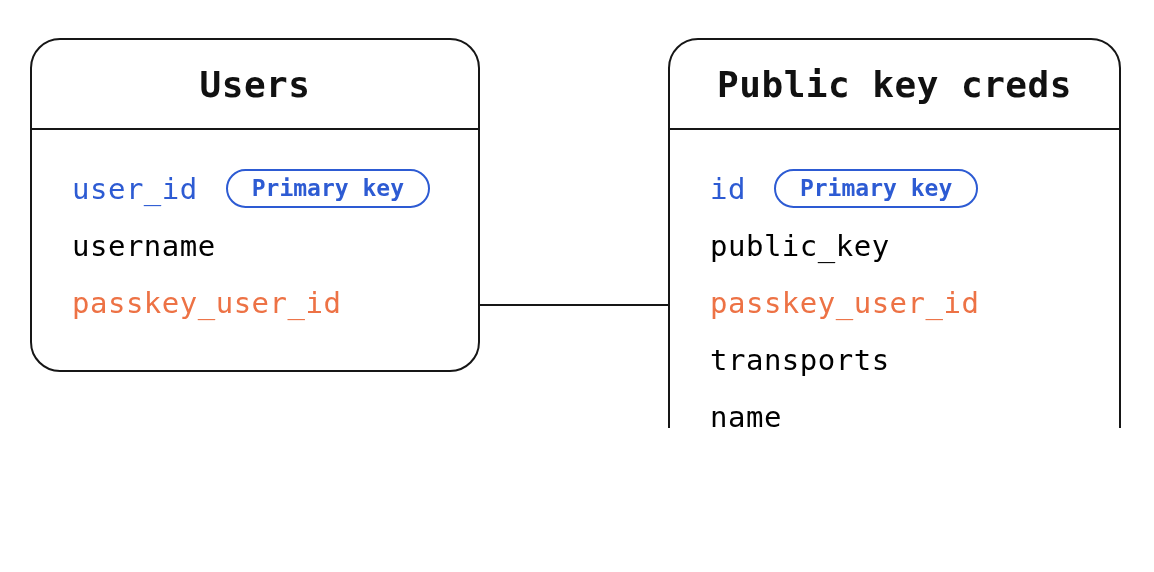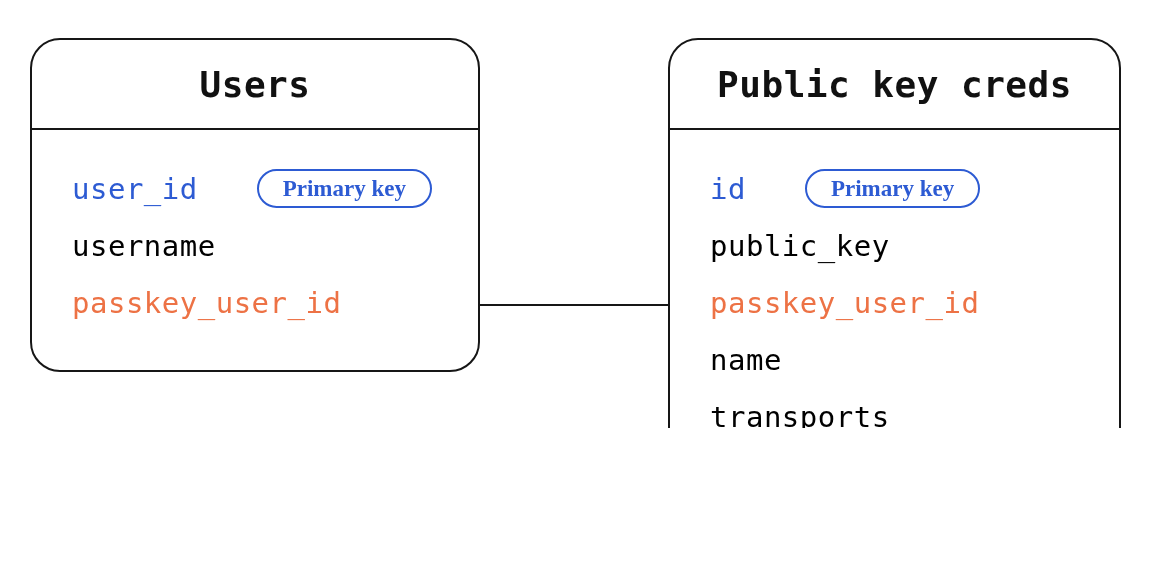--- a/index.html
+++ b/index.html
@@ -32,37 +32,35 @@
     letter-spacing: 0.5px;
     white-space: nowrap;
   }
   .er-table__rows { padding: 30px 40px 0 40px; }
   .field-row {
     height: 57px;
     display: flex;
     align-items: center;
     font-size: 29px;
     white-space: nowrap;
-    gap: 31px;
   }
   .field-name { letter-spacing: 0.5px; }
   .role-normal  { color: #000000; }
   .role-primary { color: var(--blue, #2d5bd3); }
   .role-foreign { color: var(--orange, #ed7245); }
   .badge {
     margin-left: 28px;
     font-size: 23px;
     font-weight: bold;
     line-height: 1.3;
     color: var(--blue, #2d5bd3);
     border: 2px solid var(--blue, #2d5bd3);
     border-radius: 999px;
     padding: 3px 24px;
     white-space: nowrap;
-    font-family: Liberation Serif, serif;
   }
   .connector {
     position: absolute;
     left: 480px;
     top: 304px;
     width: 188px;
     height: 0;
     border-top: 2px solid #161616;
   }
 </style>
@@ -96,21 +94,21 @@
           <span class="field-name role-primary">id</span>
           <span class="badge">Primary key</span>
         </div>
         <div class="field-row">
           <span class="field-name role-normal">public_key</span>
         </div>
         <div class="field-row">
           <span class="field-name role-foreign">passkey_user_id</span>
         </div>
         <div class="field-row">
-          <span class="field-name role-normal">name</span>
+          <span class="field-name role-normal">transports</span>
         </div>
         <div class="field-row">
-          <span class="field-name role-normal">transports</span>
+          <span class="field-name role-normal">name</span>
         </div>
       </div>
   </div>
 
 </div>
 
 </body></html>

